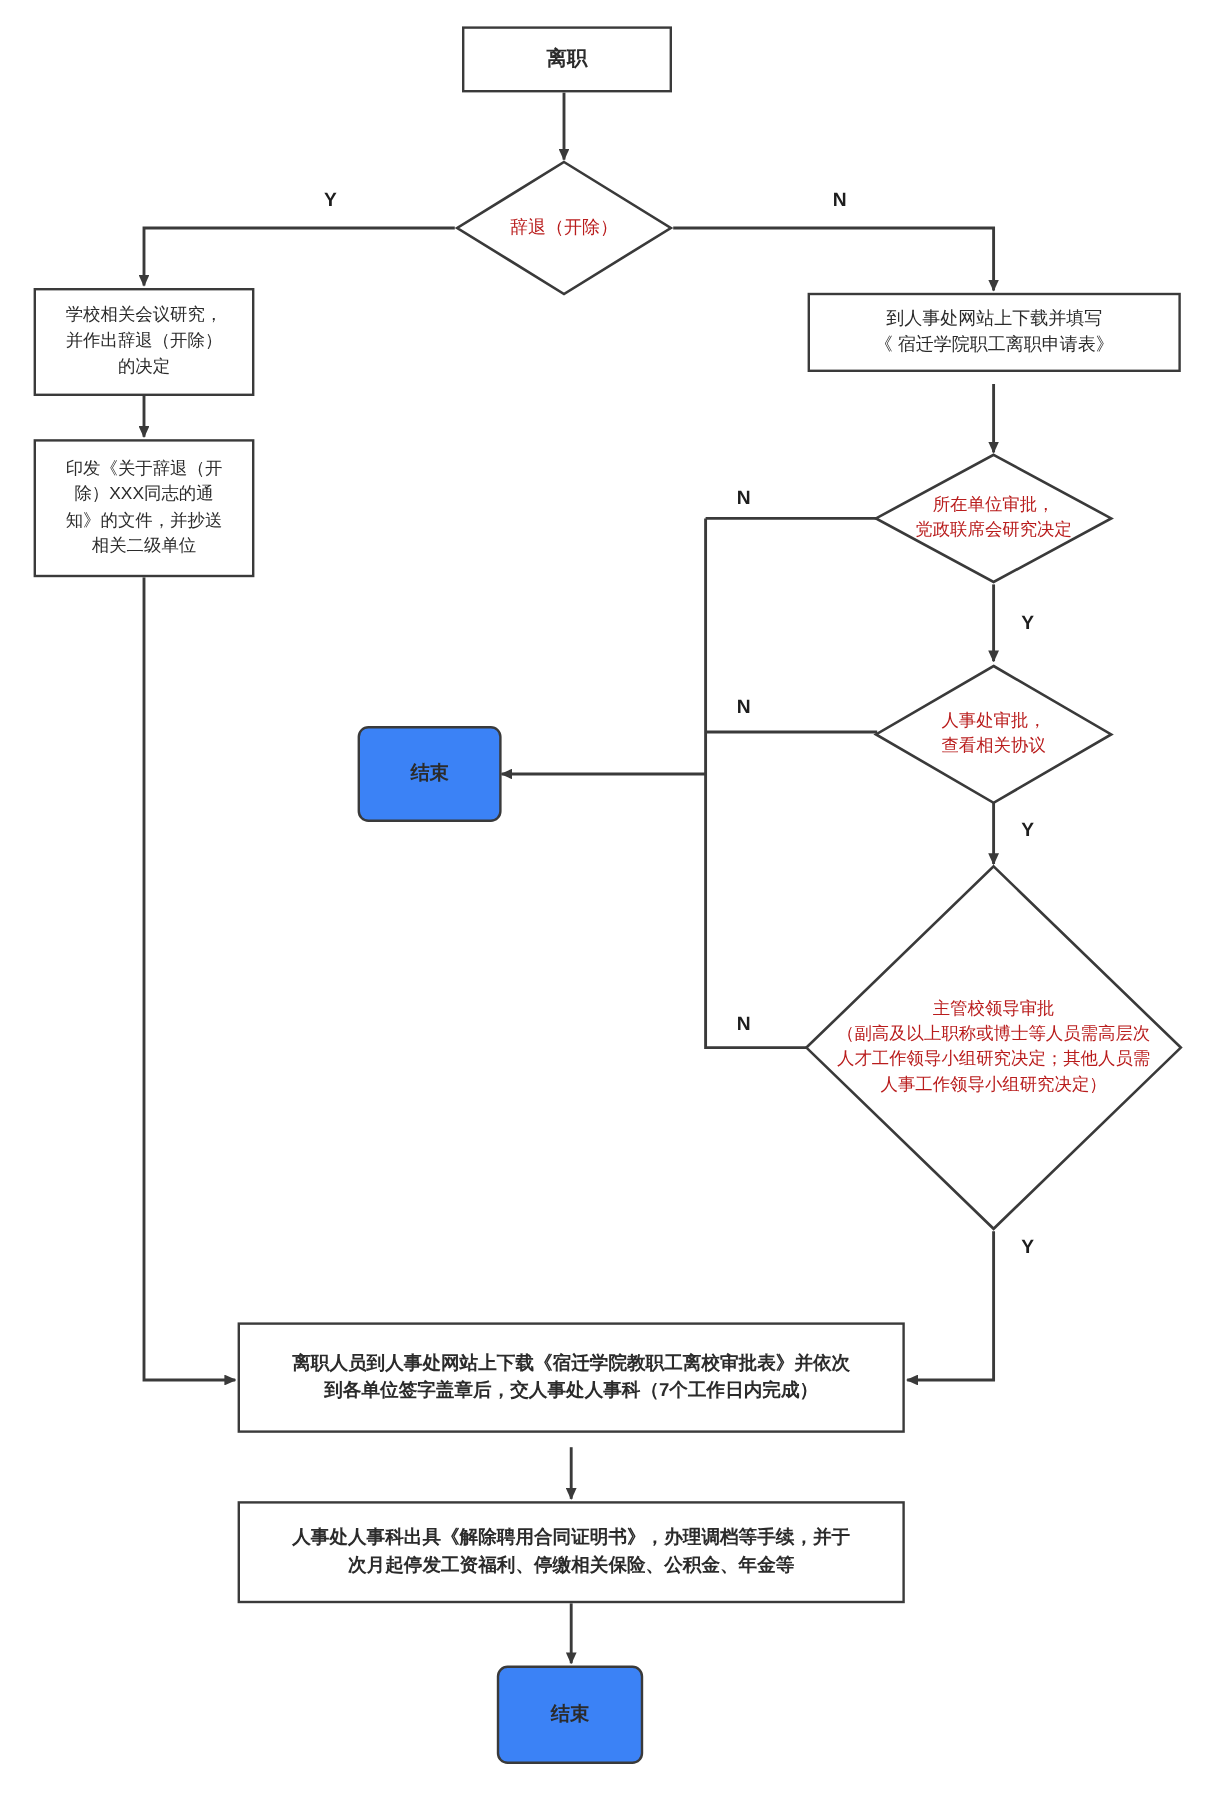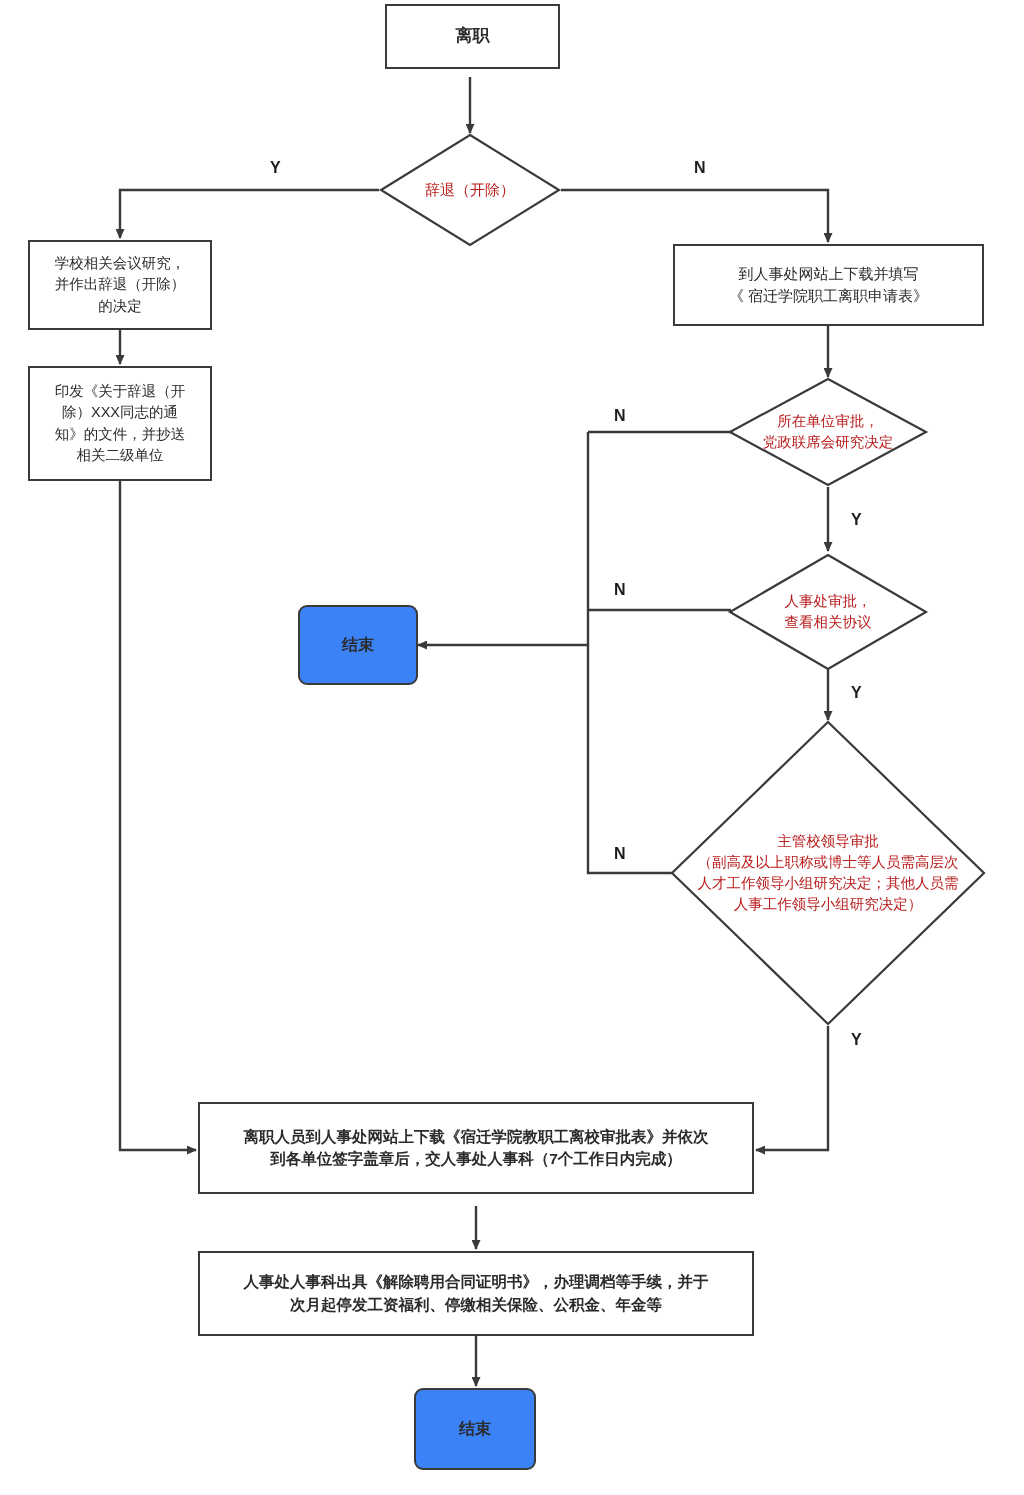--- a/index.html
+++ b/index.html
@@ -124,21 +124,21 @@
       <path d="M672,873 L588,873 L588,645"></path>
 
       <path d="M828,1026 L828,1150 L756,1150" marker-end="url(#arrow)"></path>
 
       <path d="M476,1206 L476,1249" marker-end="url(#arrow)"></path>
 
       <path d="M476,1336 L476,1386" marker-end="url(#arrow)"></path>
     </g>
   </svg>
 
-  <div class="node node-rect" style="left:385px; top:4px; width:175px; height:65px; font-size:17px; font-weight:bold;">
+  <div class="node node-rect" style="left:385px; top:22px; width:175px; height:55px; font-size:17px; font-weight:bold;">
     <span class="node-text">离职</span>
   </div>
 
   <div class="diamond-wrap" style="left:379px; top:133px; width:182px; height:114px;">
     <svg width="182" height="114" viewBox="0 0 182 114">
       <polygon points="91,2 180,57 91,112 2,57" fill="#ffffff" stroke="#3a3a3a" stroke-width="2.2"></polygon>
     </svg>
     <div class="diamond-label" style="font-size:15px;">
       <span>辞退（开除）</span>
     </div>
@@ -150,21 +150,21 @@
 知》的文件，并抄送
 相关二级单位</span>
   </div>
 
   <div class="node node-rect" style="left:28px; top:240px; width:184px; height:90px; font-size:14.5px;">
     <span class="node-text">学校相关会议研究，
 并作出辞退（开除）
 的决定</span>
   </div>
 
-  <div class="node node-rect" style="left:673px; top:244px; width:311px; height:82px; font-size:15px;">
+  <div class="node node-rect" style="left:673px; top:244px; width:311px; height:66px; font-size:15px;">
     <span class="node-text">到人事处网站上下载并填写
 《 宿迁学院职工离职申请表》</span>
   </div>
 
   <div class="diamond-wrap" style="left:728px; top:377px; width:200px; height:110px;">
     <svg width="200" height="110" viewBox="0 0 200 110">
       <polygon points="100,2 198,55 100,108 2,55" fill="#ffffff" stroke="#3a3a3a" stroke-width="2.2"></polygon>
     </svg>
     <div class="diamond-label" style="font-size:14.5px;">
       <span>所在单位审批，

